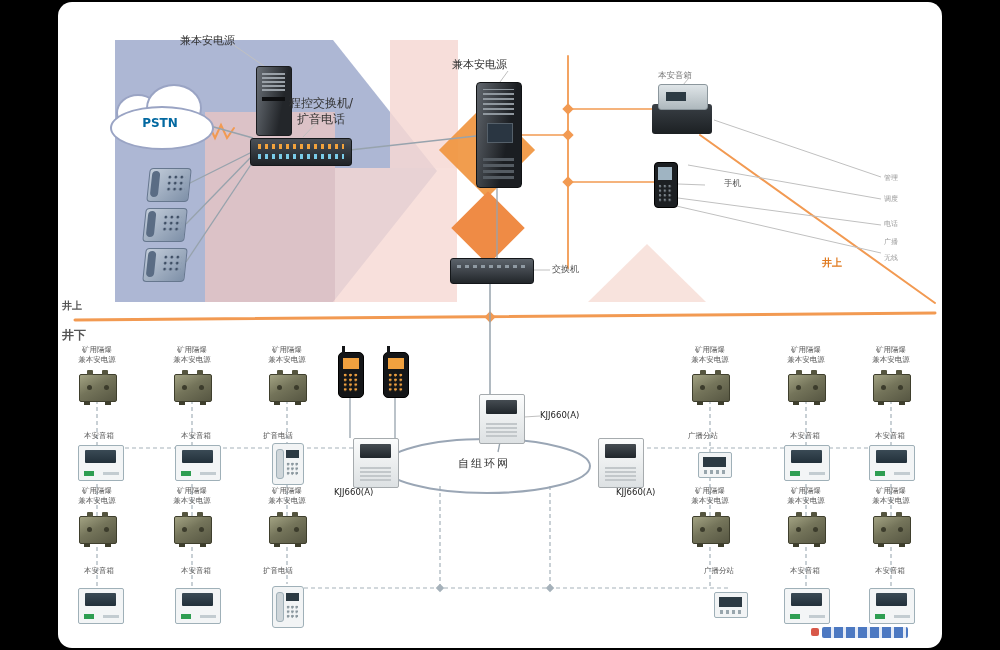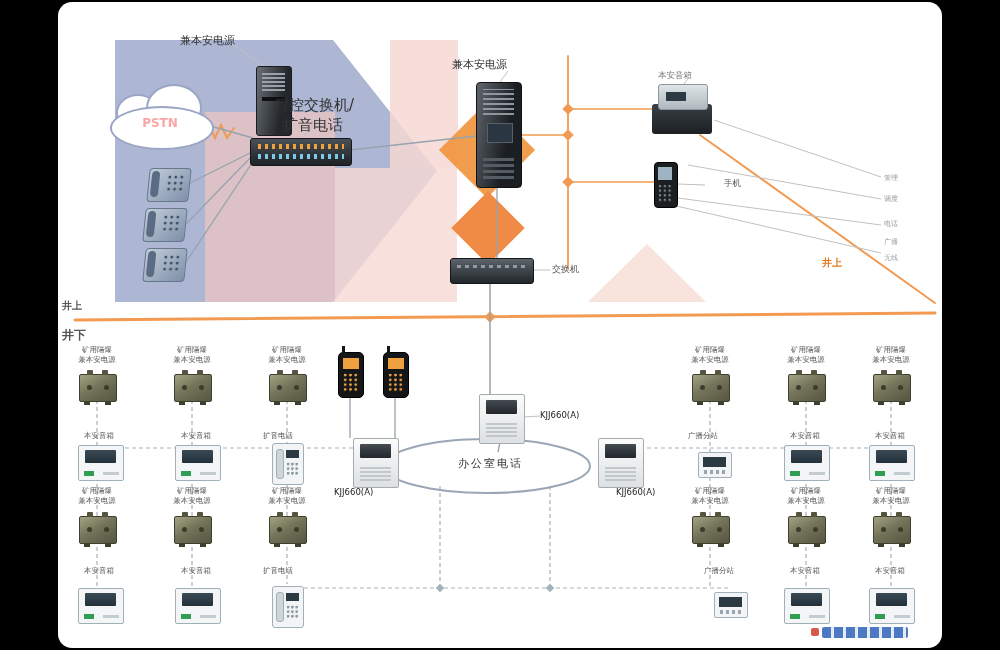--- a/index.html
+++ b/index.html
@@ -16,21 +16,21 @@
   .two{white-space:normal;text-align:center;font-size:7.5px;color:#555;width:56px;}
   .two span{display:block;}
   .center{text-align:center;}
 
   
   .cloud{width:104px;height:64px;}
   .cloud i{position:absolute;background:#fff;border:2px solid #9aa4c4;border-radius:50%;}
   .cloud .a{left:6px;top:10px;width:40px;height:34px;}
   .cloud .b{left:36px;top:0px;width:52px;height:44px;}
   .cloud .base{left:0px;top:22px;width:100px;height:40px;}
-  .cloud .txt{position:absolute;left:0;top:32px;width:100px;text-align:center;font-size:12px;font-weight:bold;color:#fca5a5;z-index:1;}
+  .cloud .txt{position:absolute;left:0;top:32px;width:100px;text-align:center;font-size:12px;font-weight:bold;color:#0369a1;z-index:1;}
 
   
   .tower{width:34px;height:68px;background:linear-gradient(100deg,#6a7077,#23262a 70%);border:1px solid #1a1c1f;border-radius:3px;}
   .tower .vent{position:absolute;left:5px;top:6px;width:23px;height:18px;background:repeating-linear-gradient(0deg,#9aa1a8 0 2px,transparent 2px 4px);}
   .tower .slot{position:absolute;left:5px;top:30px;width:23px;height:4px;background:#0e0f11;}
 
   
   .rack{width:100px;height:26px;background:linear-gradient(#4a5057,#1e2226);border:1px solid #15181b;border-radius:3px;}
   .rack .r1{position:absolute;left:7px;top:5px;width:86px;height:5px;background:repeating-linear-gradient(90deg,#f2a23c 0 3px,transparent 3px 7px);}
   .rack .r2{position:absolute;left:7px;top:15px;width:86px;height:5px;background:repeating-linear-gradient(90deg,#79cbe8 0 3px,transparent 3px 7px);}
@@ -346,21 +346,21 @@
   <div class="dev dsp" style="left:698px;top:452px;">
       <div class="scr"></div>
       <div class="btns"></div>
     </div>
   <div class="dev dsp" style="left:714px;top:592px;">
       <div class="scr"></div>
       <div class="btns"></div>
     </div>
 
   <div class="lbl lbl-lg" style="left:180px;top:34px;">兼本安电源</div>
-  <div class="lbl center" style="left:274px;top:96px;width:78px;font-size:15px;color:#333;">
+  <div class="lbl center" style="left:282px;top:96px;width:78px;font-size:12px;color:#333;">
     <span style="display:block;">程控交换机/</span>
     <span style="display:block;">扩音电话</span>
   </div>
   <div class="lbl lbl-lg" style="left:452px;top:58px;">兼本安电源</div>
   <div class="lbl lbl-md" style="left:658px;top:70px;color:#777;font-size:8.5px;">本安音箱</div>
   <div class="lbl lbl-md" style="left:724px;top:178px;font-size:8.5px;">手机</div>
   <div class="lbl lbl-md" style="left:552px;top:264px;">交换机</div>
 
   <div class="lbl lbl-sm" style="left:884px;top:174px;">管理</div>
   <div class="lbl lbl-sm" style="left:884px;top:195px;">调度</div>
@@ -368,21 +368,21 @@
   <div class="lbl lbl-sm" style="left:884px;top:238px;">广播</div>
   <div class="lbl lbl-sm" style="left:884px;top:254px;">无线</div>
 
   <div class="lbl" style="left:62px;top:299px;font-size:10px;font-weight:bold;color:#555;">井上</div>
   <div class="lbl" style="left:62px;top:328px;font-size:12px;font-weight:bold;color:#555;">井下</div>
   <div class="lbl" style="left:822px;top:256px;font-size:10px;font-weight:bold;color:#e07a20;">井上</div>
 
   <div class="lbl" style="left:540px;top:410px;font-size:8.5px;color:#222;">KJJ660(A)</div>
   <div class="lbl" style="left:334px;top:487px;font-size:8.5px;color:#222;">KJJ660(A)</div>
   <div class="lbl" style="left:616px;top:487px;font-size:8.5px;color:#222;">KJJ660(A)</div>
-  <div class="lbl" style="left:458px;top:457px;font-size:11px;color:#333;letter-spacing:2px;">办公室电话</div>
+  <div class="lbl" style="left:458px;top:457px;font-size:11px;color:#333;letter-spacing:2px;">自组环网</div>
 
   <div class="lbl two" style="left:69px;top:345px;">
       <span>矿用隔爆</span>
       <span>兼本安电源</span>
     </div>
   <div class="lbl two" style="left:164px;top:345px;">
       <span>矿用隔爆</span>
       <span>兼本安电源</span>
     </div>
   <div class="lbl two" style="left:259px;top:345px;">

